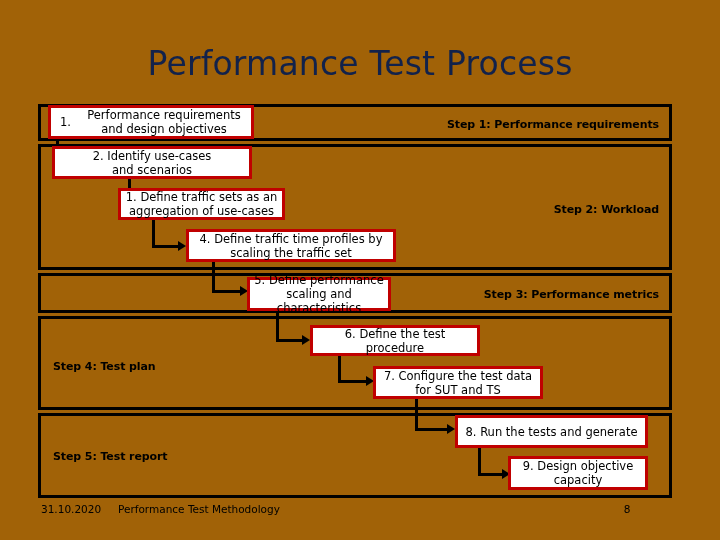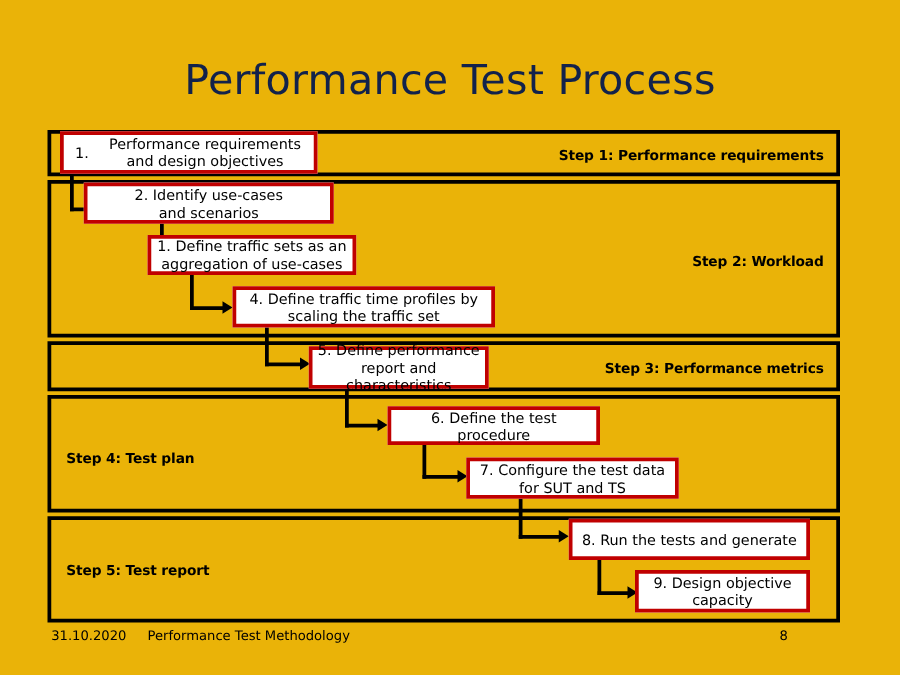--- a/index.html
+++ b/index.html
@@ -13,21 +13,21 @@
     position: relative;
     overflow: hidden;
     font-family: "DejaVu Sans", sans-serif;
   }
 
   #slide {
     position: absolute;
     left: 0; top: 0;
     width: 720px;
     height: 540px;
-    background: #eab308;
+    background: #a16207;
   }
 
   
   #slide-title {
     position: absolute;
     left: 0;
     top: 44px;
     width: 720px;
     text-align: center;
     font-family: "DejaVu Sans", sans-serif;
@@ -225,41 +225,41 @@
     <div class="head" style="left:24px; top:24px;"></div>
   </div>
 
   <div class="pbox numbered" style="left:48px; top:105px; width:206px; height:34px;">
     <span class="num">1.</span>
     <span class="txt">
       <span>Performance requirements</span><br><span>and design objectives</span>
     </span>
   </div>
 
-  <div class="pbox" style="left:67px; top:146px; width:200px; height:33px;">
+  <div class="pbox" style="left:52px; top:146px; width:200px; height:33px;">
     <span>
       <span>2. Identify use-cases</span><br><span>and scenarios</span>
     </span>
   </div>
 
   <div class="pbox" style="left:118px; top:188px; width:167px; height:32px;">
     <span>
       <span>1. Define traffic sets as an</span><br><span>aggregation of use-cases</span>
     </span>
   </div>
 
   <div class="pbox" style="left:186px; top:229px; width:210px; height:33px;">
     <span>
       <span>4. Define traffic time profiles by</span><br><span>scaling the traffic set</span>
     </span>
   </div>
 
   <div class="pbox" style="left:247px; top:277px; width:144px; height:34px;">
     <span>
-      <span>5. Define performance</span><br><span>report and characteristics</span>
+      <span>5. Define performance</span><br><span>scaling and characteristics</span>
     </span>
   </div>
 
   <div class="pbox" style="left:310px; top:325px; width:170px; height:31px;">
     <span>
       <span>6. Define the test</span><br><span>procedure</span>
     </span>
   </div>
 
   <div class="pbox" style="left:373px; top:366px; width:170px; height:33px;">

